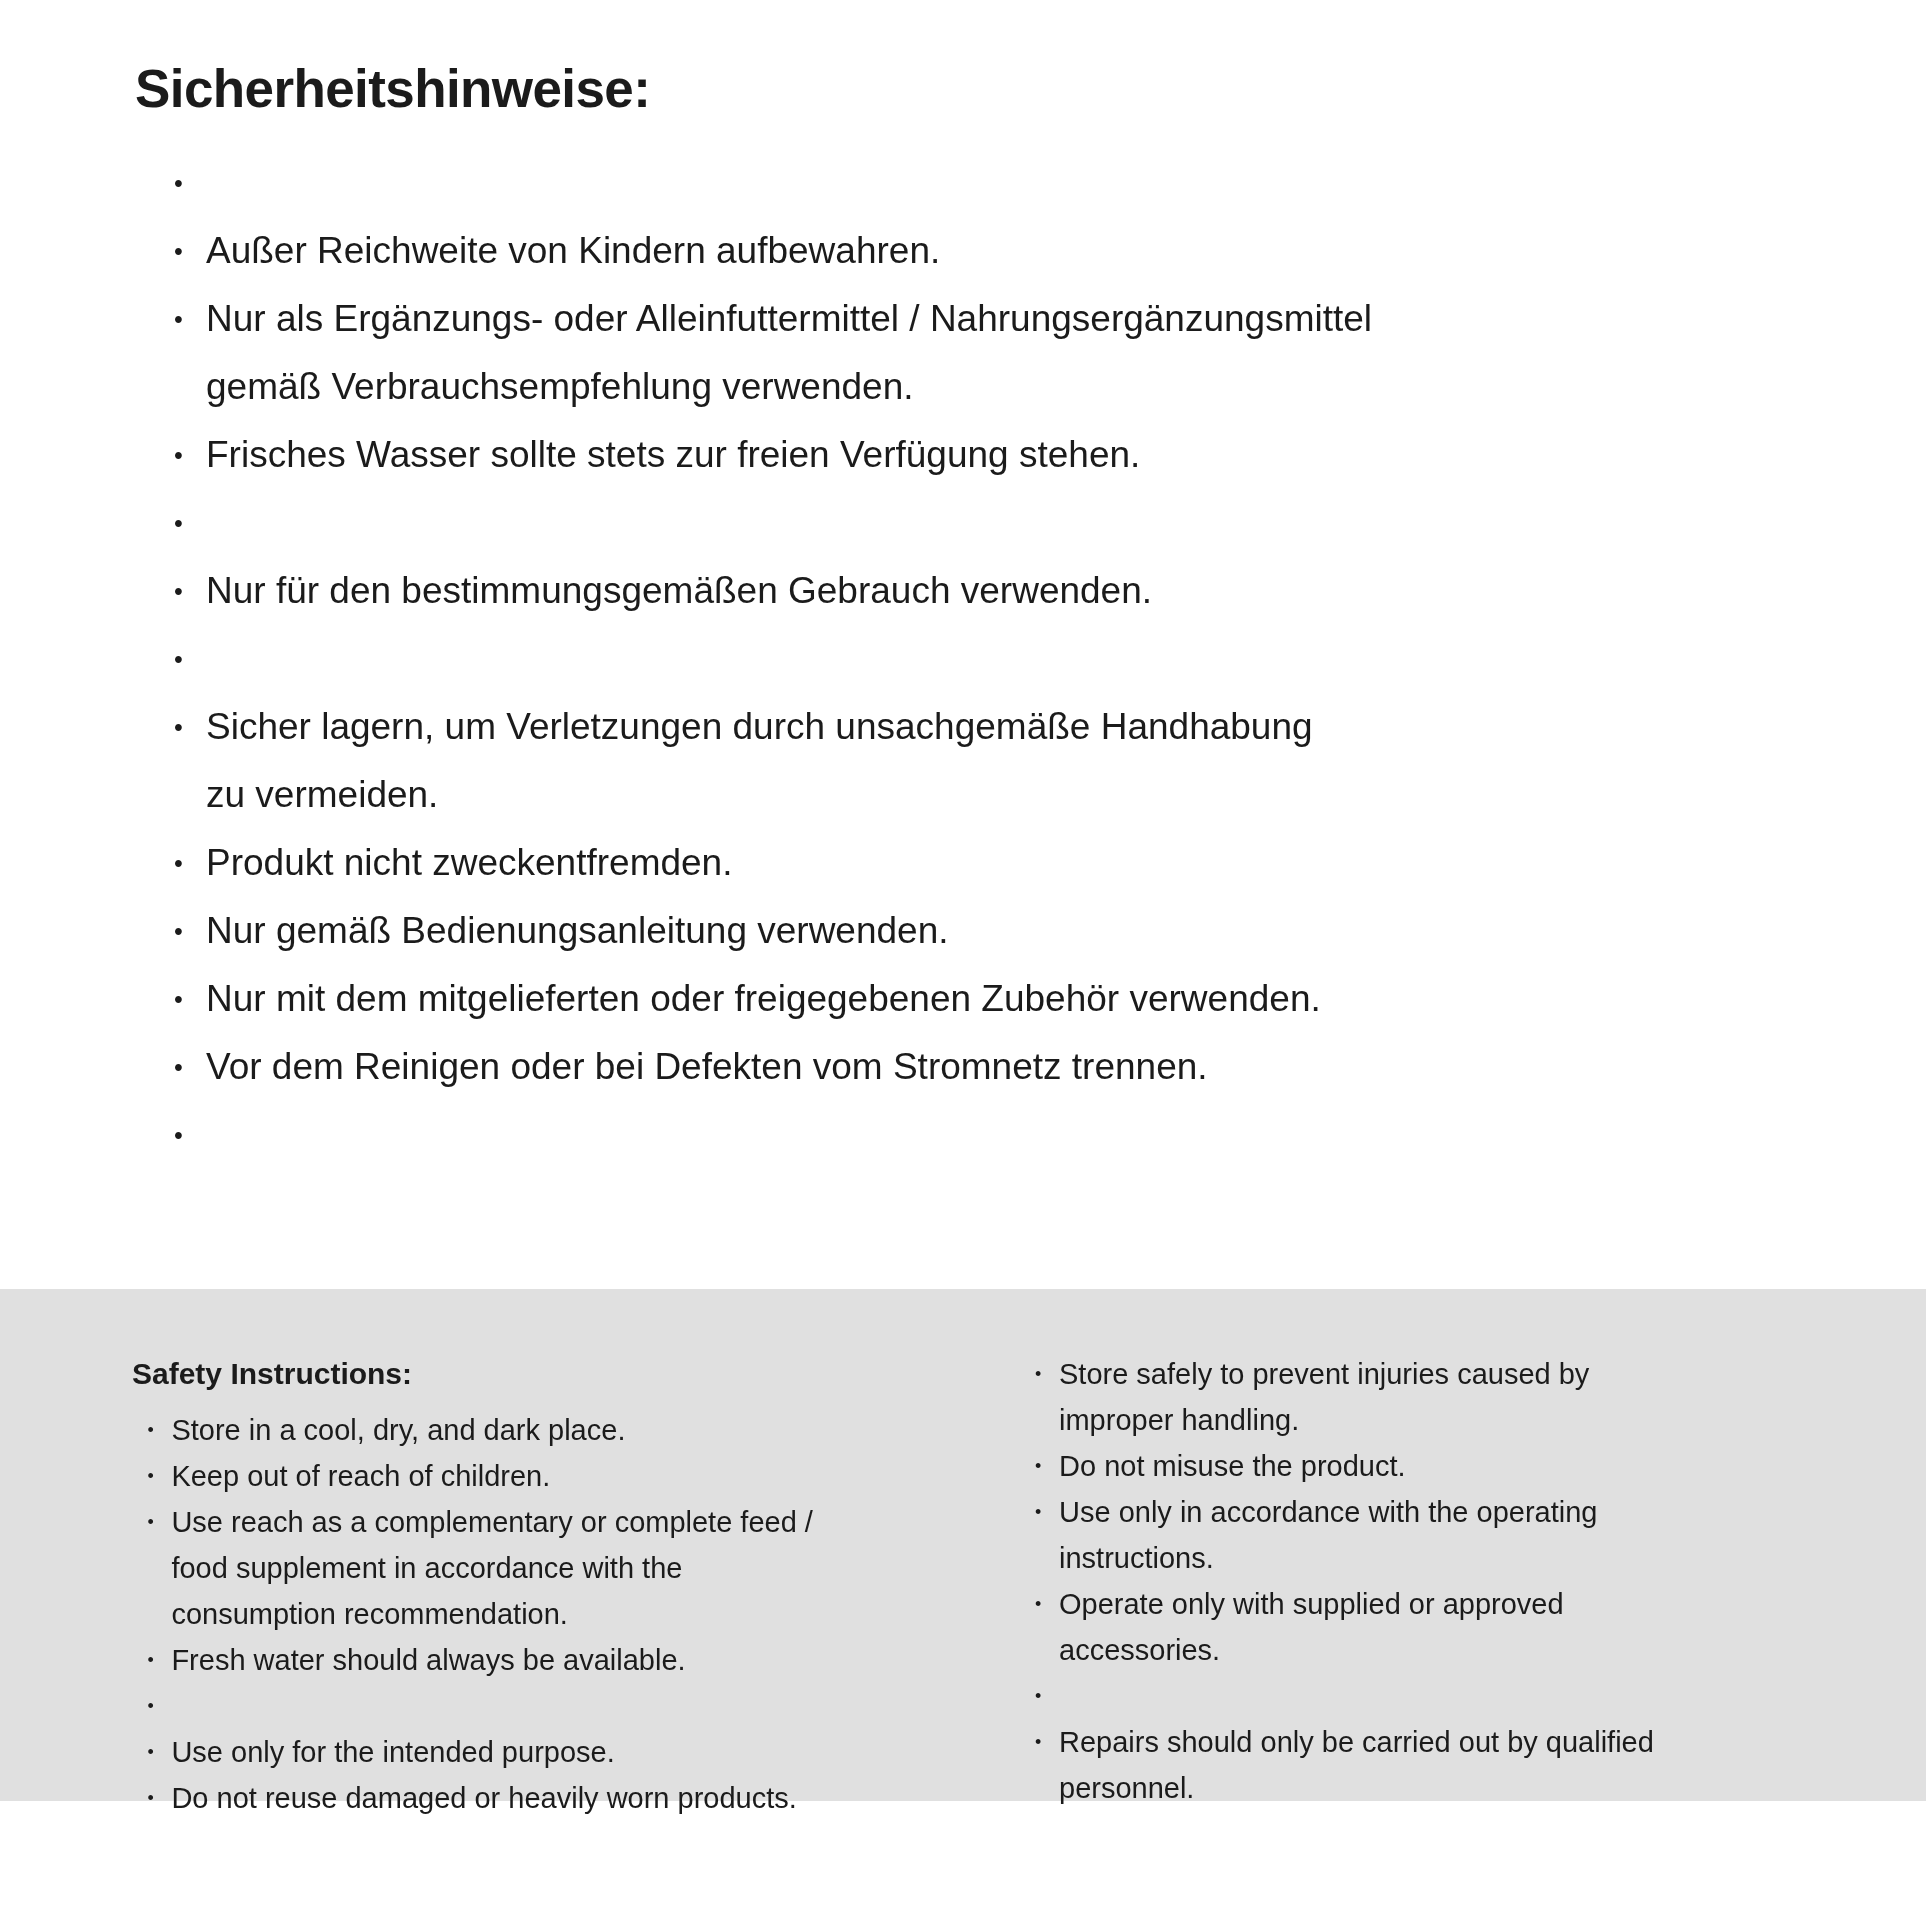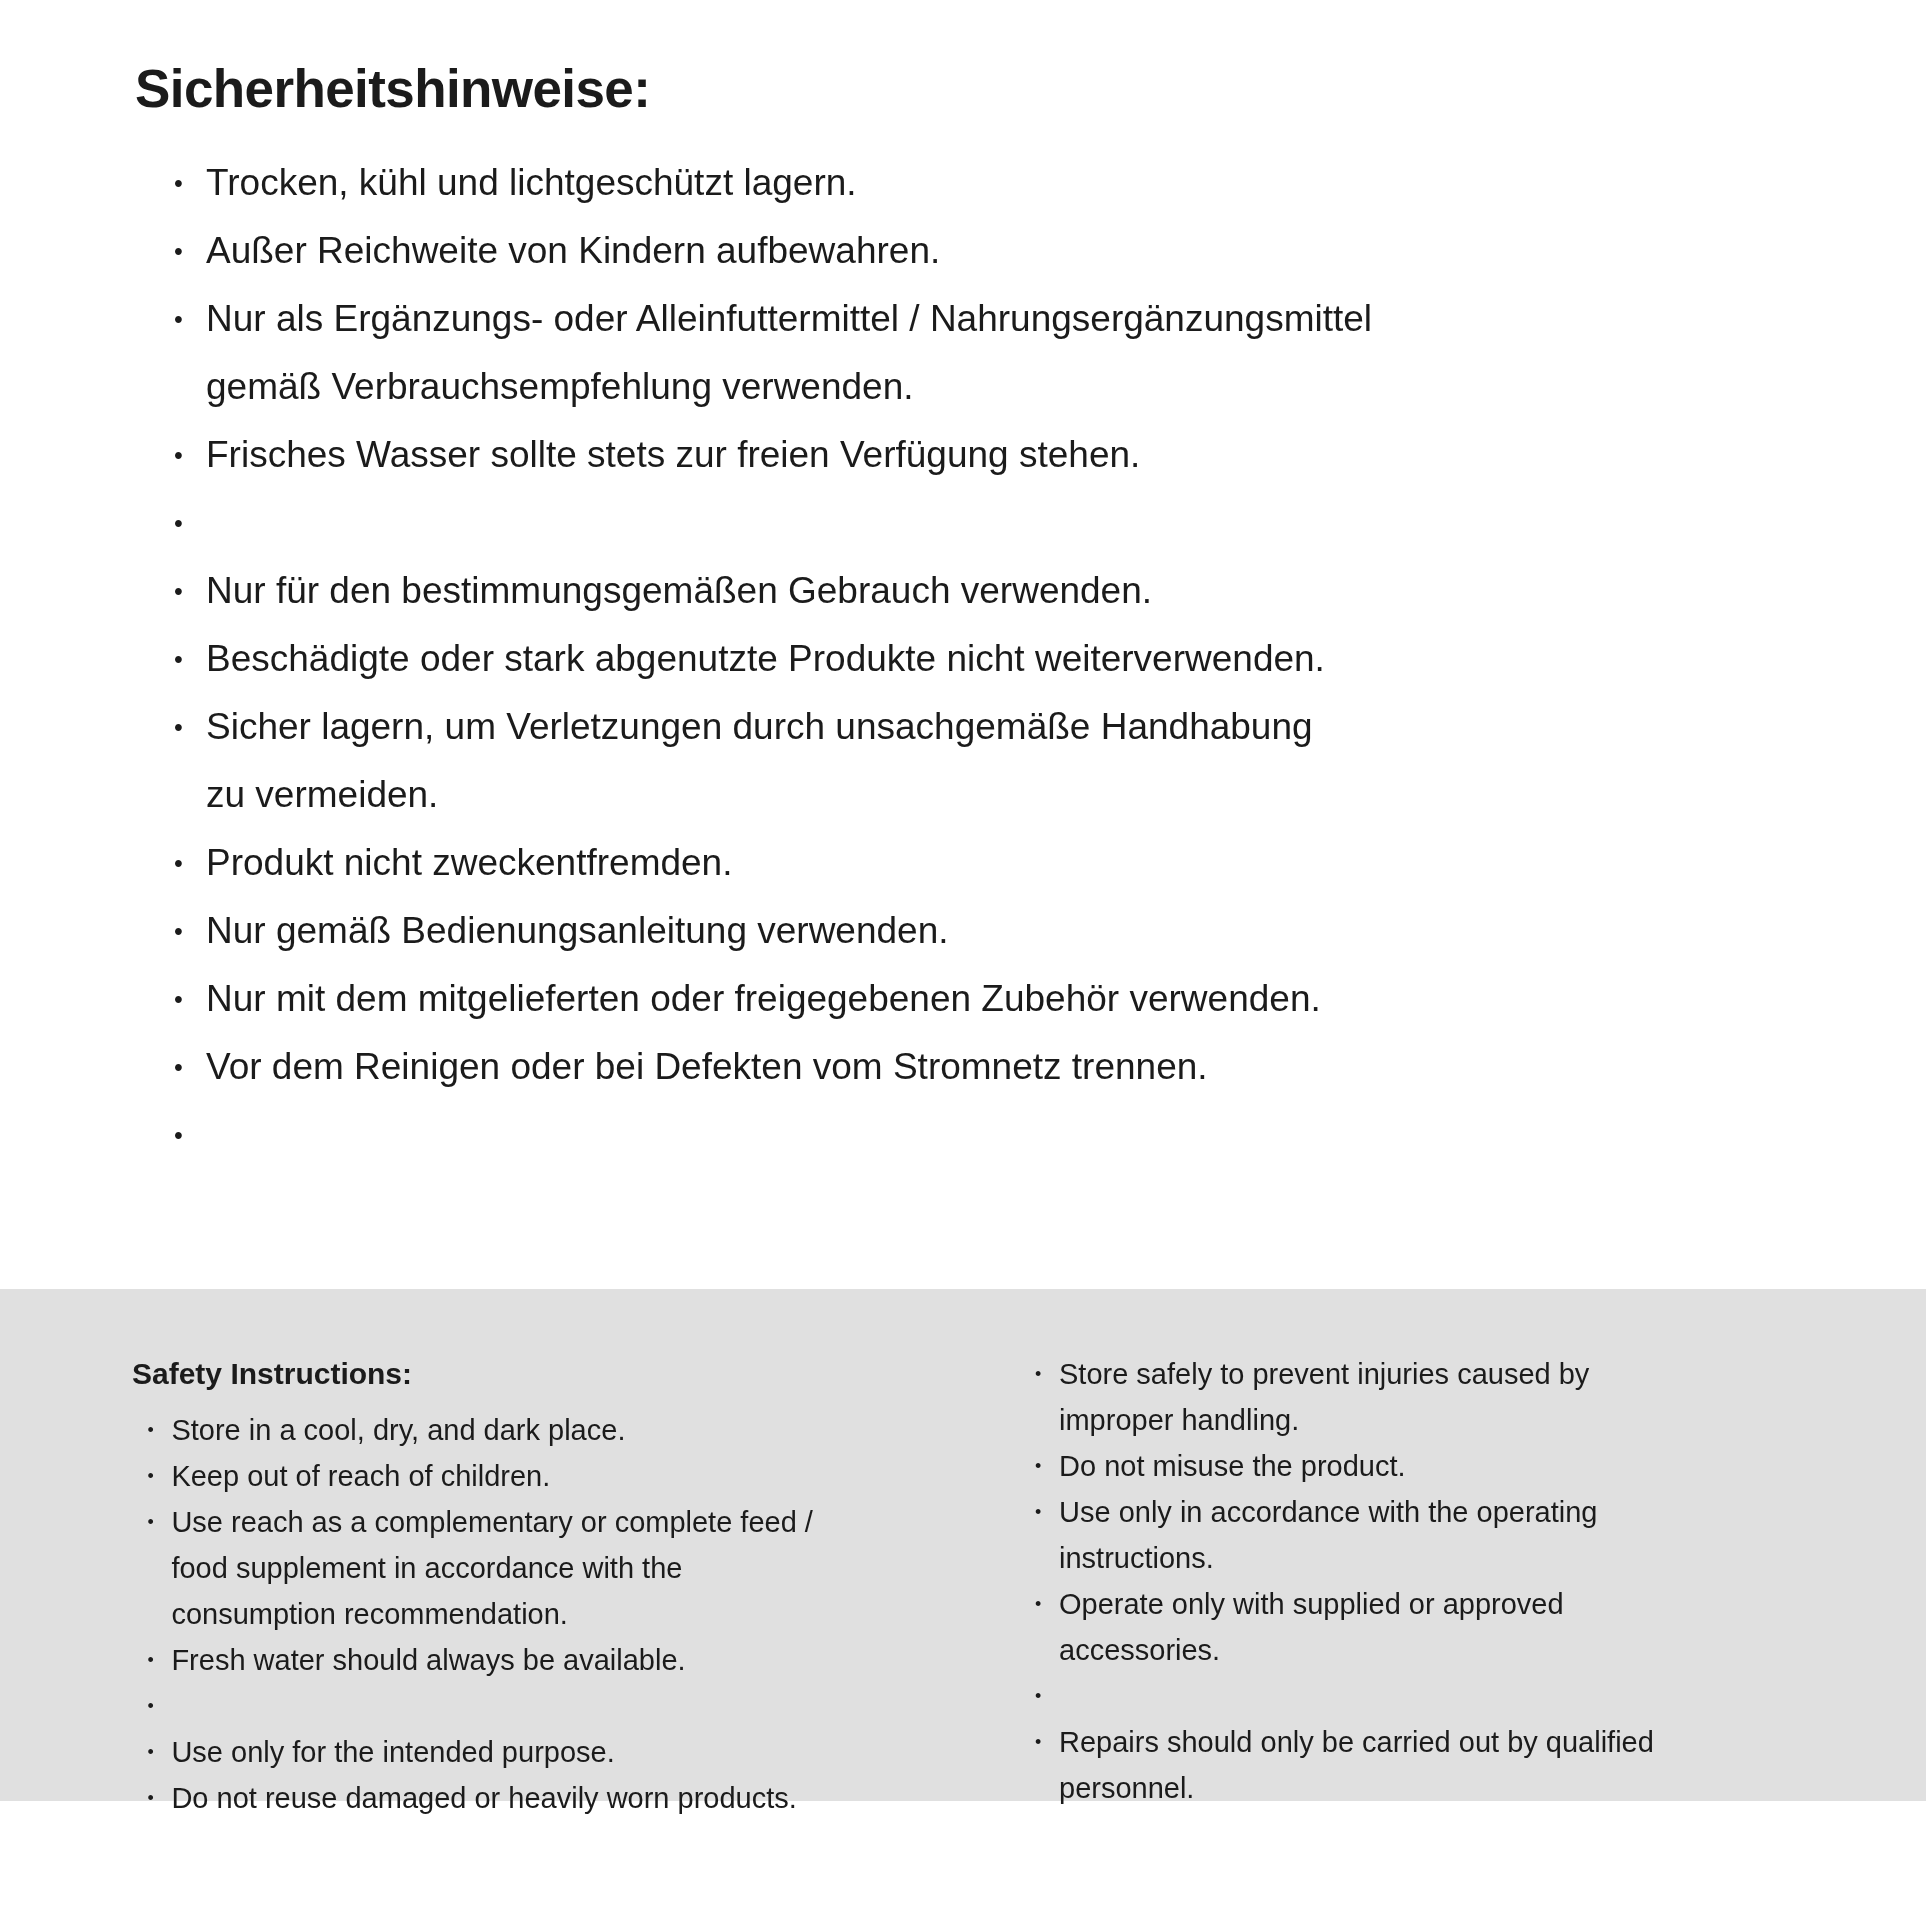--- a/index.html
+++ b/index.html
@@ -76,21 +76,20 @@
 </head>
 <body>
 
 <div class="sheet">
 
   <section class="de">
     <h1>Sicherheitshinweise:</h1>
     <ul>
       <li>
           <span class="b">•</span>
-          <span class="t">Trocken, kühl und lichtgeschützt lagern.</span>
         </li>
       <li>
           <span class="b">•</span>
           <span class="t">Außer Reichweite von Kindern aufbewahren.</span>
         </li>
       <li>
           <span class="b">•</span>
           <span class="t">Nur als Ergänzungs- oder Alleinfuttermittel / Nahrungsergänzungsmittel
 gemäß Verbrauchsempfehlung verwenden.</span>
         </li>
@@ -100,21 +99,20 @@
         </li>
       <li>
           <span class="b">•</span>
         </li>
       <li>
           <span class="b">•</span>
           <span class="t">Nur für den bestimmungsgemäßen Gebrauch verwenden.</span>
         </li>
       <li>
           <span class="b">•</span>
-          <span class="t">Beschädigte oder stark abgenutzte Produkte nicht weiterverwenden.</span>
         </li>
       <li>
           <span class="b">•</span>
           <span class="t">Sicher lagern, um Verletzungen durch unsachgemäße Handhabung
 zu vermeiden.</span>
         </li>
       <li>
           <span class="b">•</span>
           <span class="t">Produkt nicht zweckentfremden.</span>
         </li>

